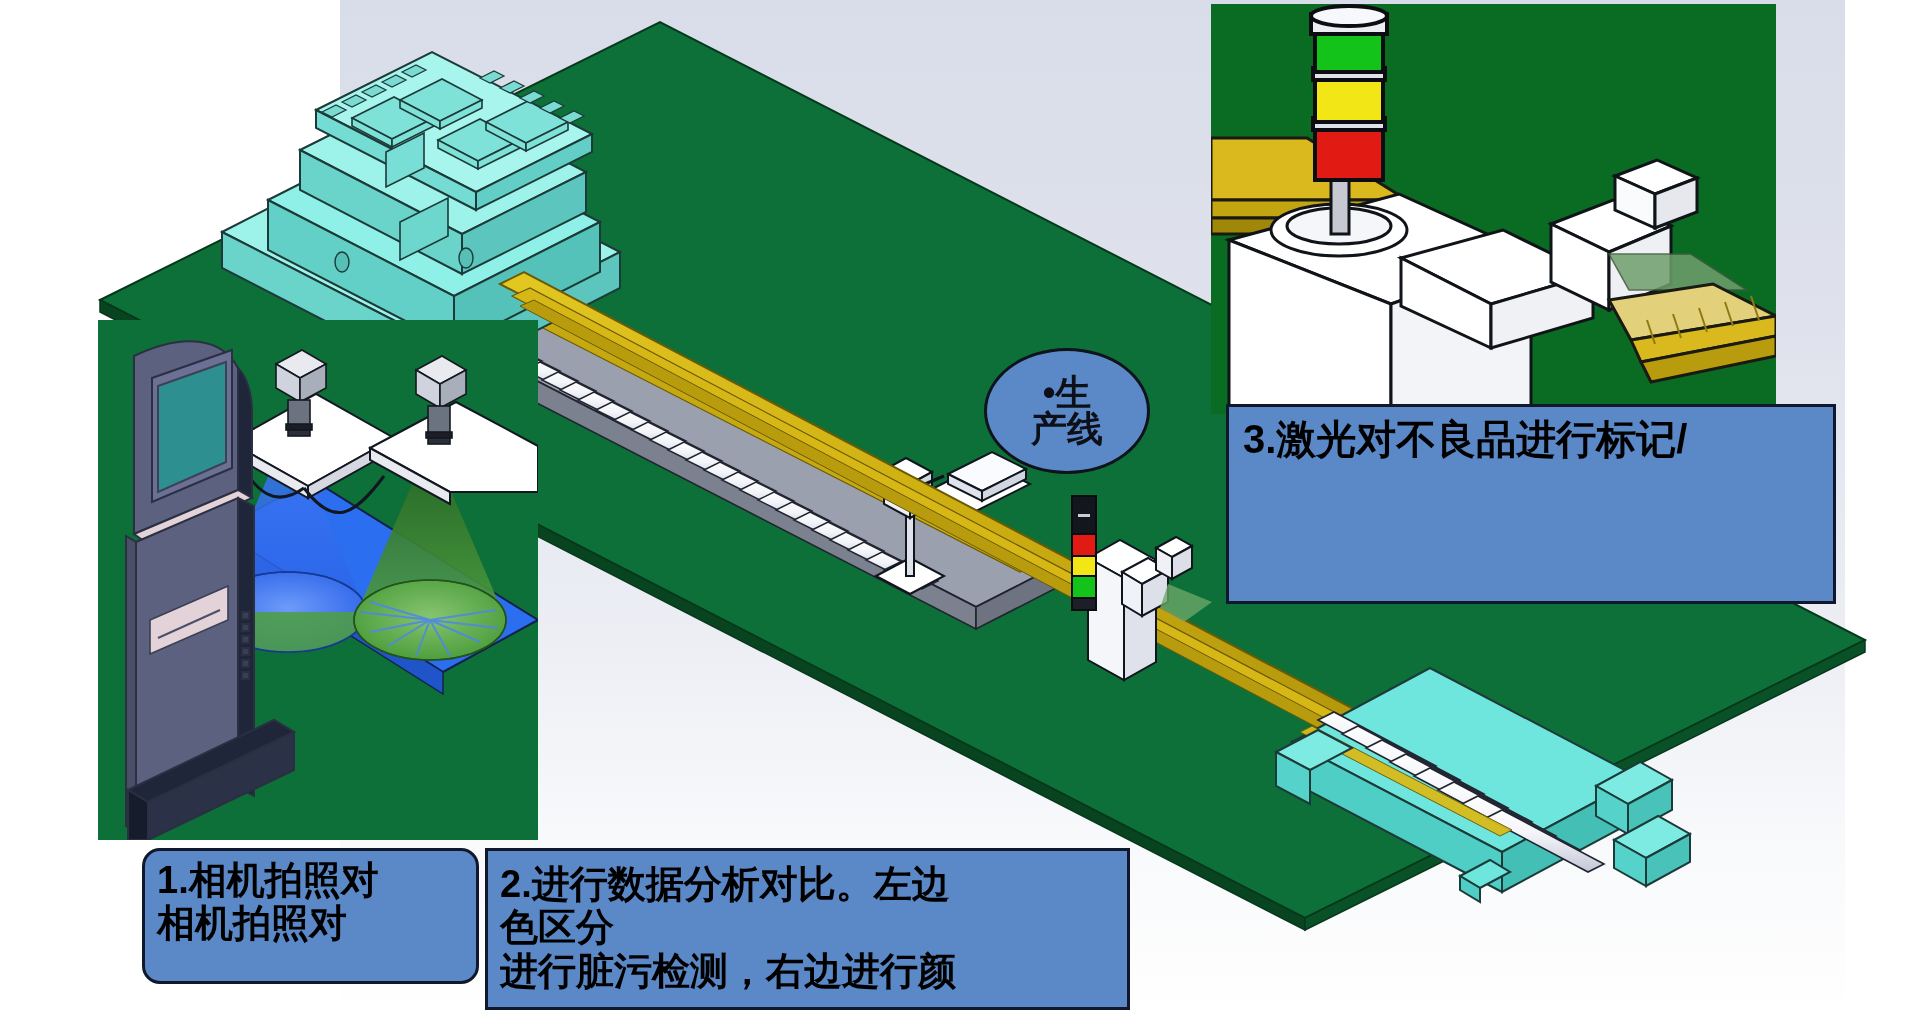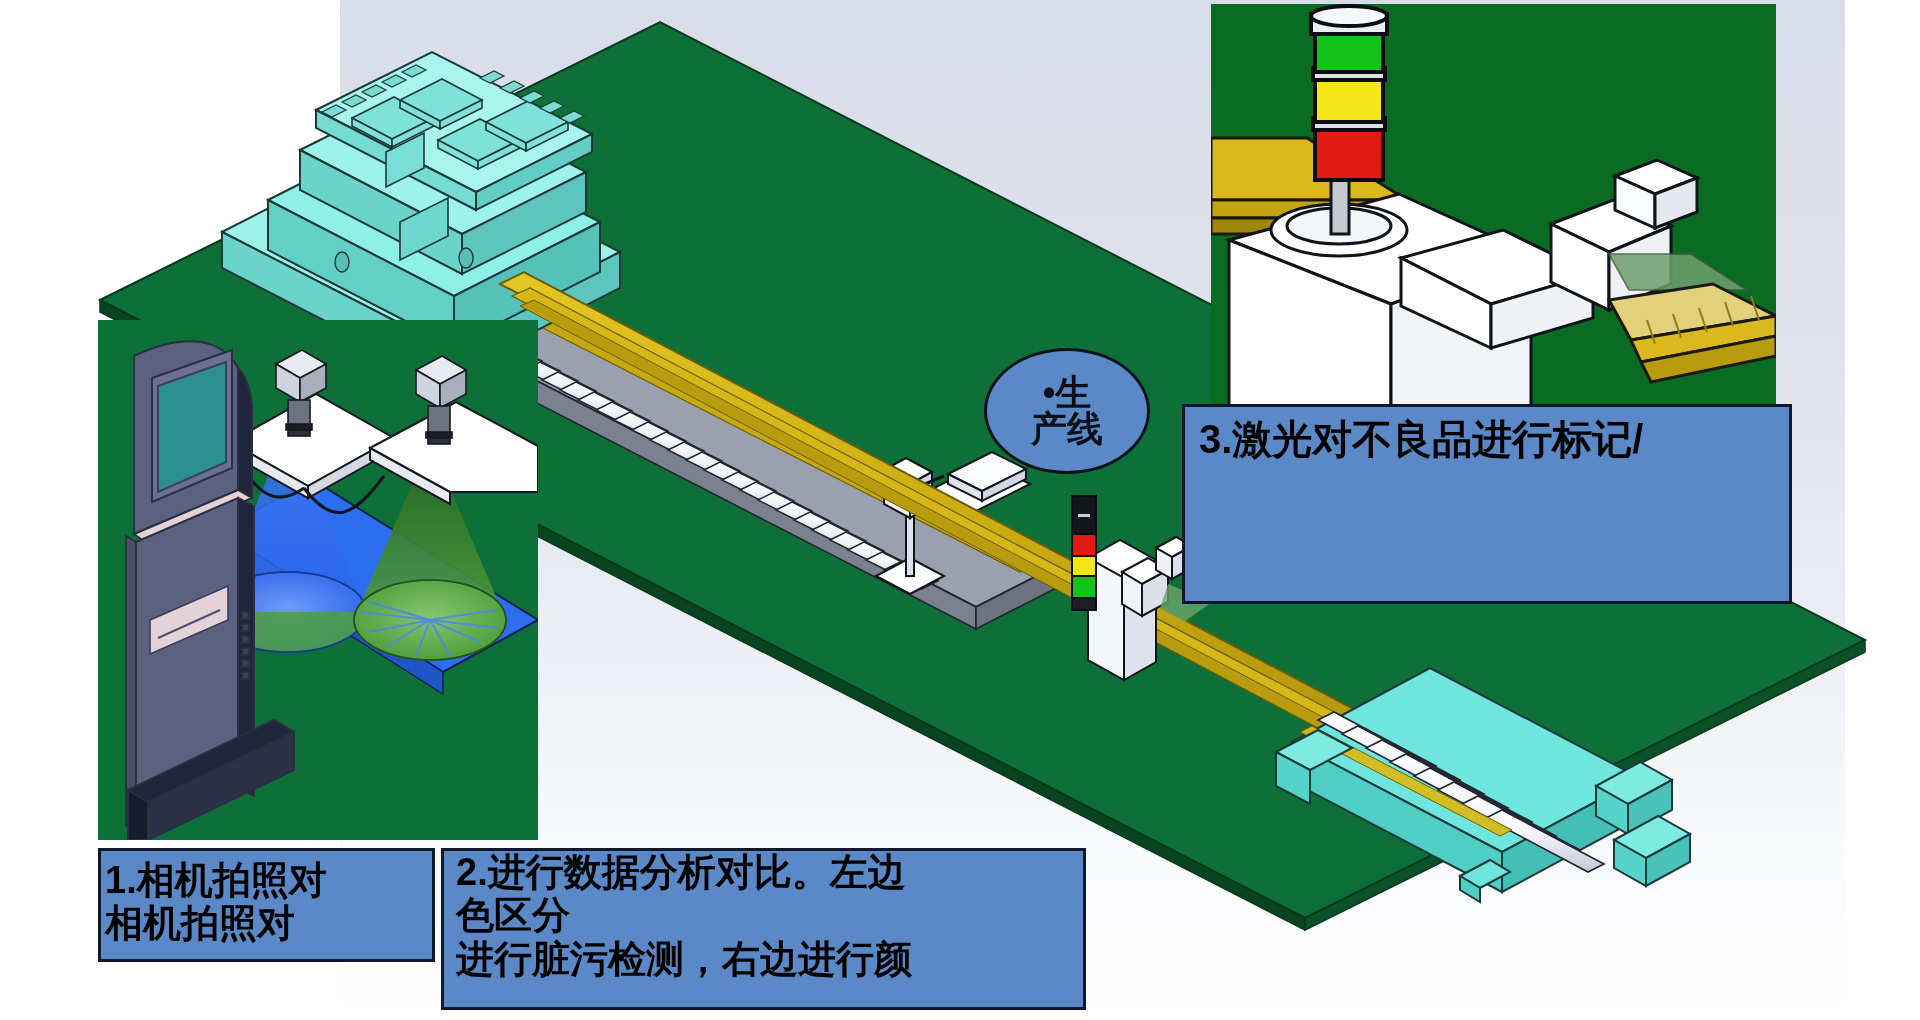--- a/index.html
+++ b/index.html
@@ -16,23 +16,23 @@
   .floor{position:absolute;left:0;top:0;width:1920px;height:1020px;}
 
   
   .inset{position:absolute;overflow:hidden;background:#0f7a3c;}
   .inset-left{left:98px;top:320px;width:440px;height:520px;background:#0d7038;}
   .inset-right{left:1211px;top:4px;width:565px;height:410px;background:#0a6b22;}
 
   
   .caption{position:absolute;background:#5b89c7;border:3px solid #11182b;
     color:#000;font-weight:bold;line-height:1.14;letter-spacing:0px;
-    font-family:"Liberation Sans","DejaVu Sans",sans-serif;}
-  .cap1{left:98px;top:848px;width:337px;height:114px;font-size:38px;padding:8px 10px 0 4px;box-sizing:border-box;}
-  .cap2{left:441px;top:848px;width:645px;height:162px;font-size:38px;padding:0 10px 0 12px;box-sizing:border-box;}
+    font-family:"Liberation Sans","DejaVu Sans",sans-serif;margin-left:44px;}
+  .cap1{left:98px;top:848px;width:337px;height:136px;font-size:38px;padding:8px 10px 0 12px;box-sizing:border-box;border-radius:18px;}
+  .cap2{left:441px;top:848px;width:645px;height:162px;font-size:38px;padding:12px 10px 0 12px;box-sizing:border-box;}
   .cap3{left:1182px;top:404px;width:610px;height:200px;font-size:40px;padding:10px 12px 0 14px;box-sizing:border-box;}
 
   
   .callout{position:absolute;left:984px;top:348px;width:160px;height:120px;
     background:#5b89c7;border:3px solid #10131c;border-radius:50%;
     display:flex;align-items:center;justify-content:center;}
   .callout-txt{font-size:36px;font-weight:bold;color:#0d1018;line-height:1.0;text-align:center;
     font-family:"Liberation Sans","DejaVu Sans",sans-serif;}
 
   svg{display:block;}

